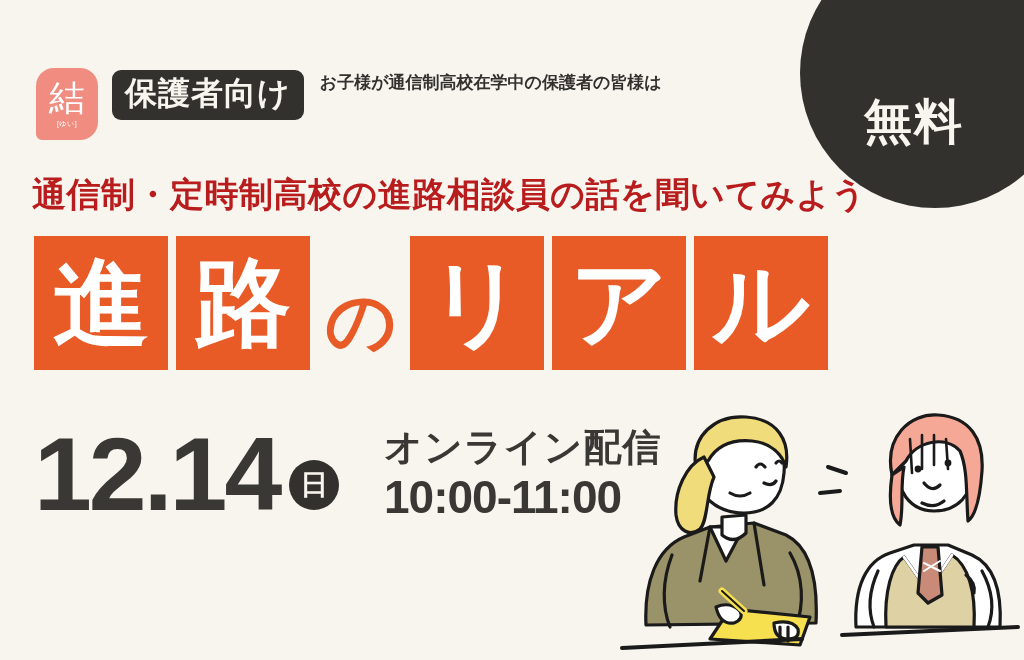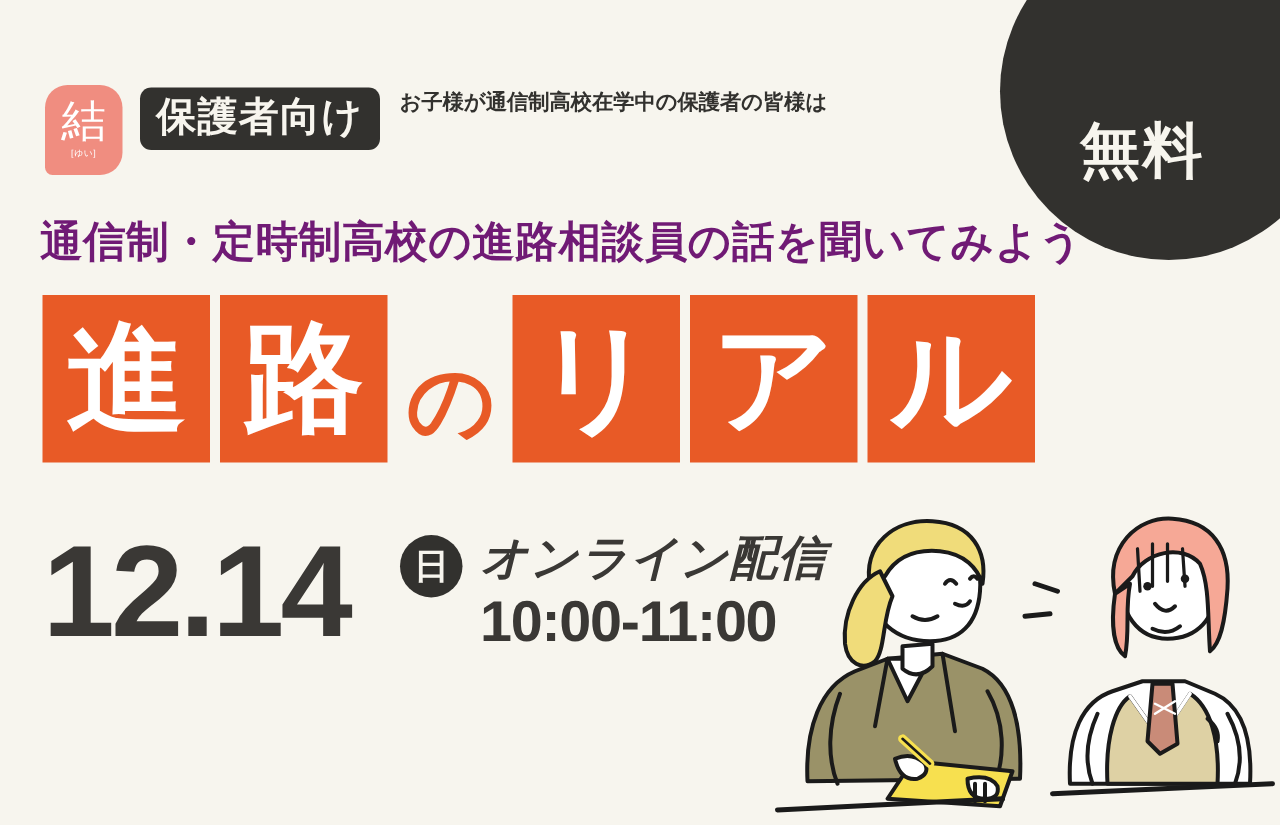--- a/index.html
+++ b/index.html
@@ -107,21 +107,21 @@
     max-width: 430px;
     font-family: Liberation Mono, monospace;
   }
   .audience-note div { white-space: nowrap; }
 
   
   .lead-copy {
     position: absolute;
     top: 176px;
     left: 32px;
-    color: #701a75;
+    color: #b91c1c;
     font-size: 34px;
     font-weight: 700;
     letter-spacing: 0.5px;
     line-height: 1.1;
     white-space: nowrap;
     z-index: 4;
   }
 
   
   .main-title {
@@ -157,22 +157,22 @@
     padding-bottom: 14px;
     box-sizing: border-box;
   }
 
   
   .date-block {
     position: absolute;
     top: 428px;
     left: 34px;
     display: flex;
+    align-items: flex-end;
     z-index: 4;
-    gap: 31px;
   }
   .date-main {
     color: #3a3835;
     font-size: 104px;
     font-weight: 700;
     line-height: 0.9;
     letter-spacing: -3px;
   }
   .weekday-circle {
     width: 50px;
@@ -196,21 +196,20 @@
     left: 384px;
     z-index: 4;
   }
   .session-mode {
     color: #3a3835;
     font-size: 38px;
     font-weight: 700;
     line-height: 1.05;
     letter-spacing: 1px;
     white-space: nowrap;
-    font-style: italic;
   }
   .session-time {
     color: #3a3835;
     font-size: 46px;
     font-weight: 700;
     line-height: 1.1;
     letter-spacing: -1px;
     margin-top: 4px;
     white-space: nowrap;
   }

